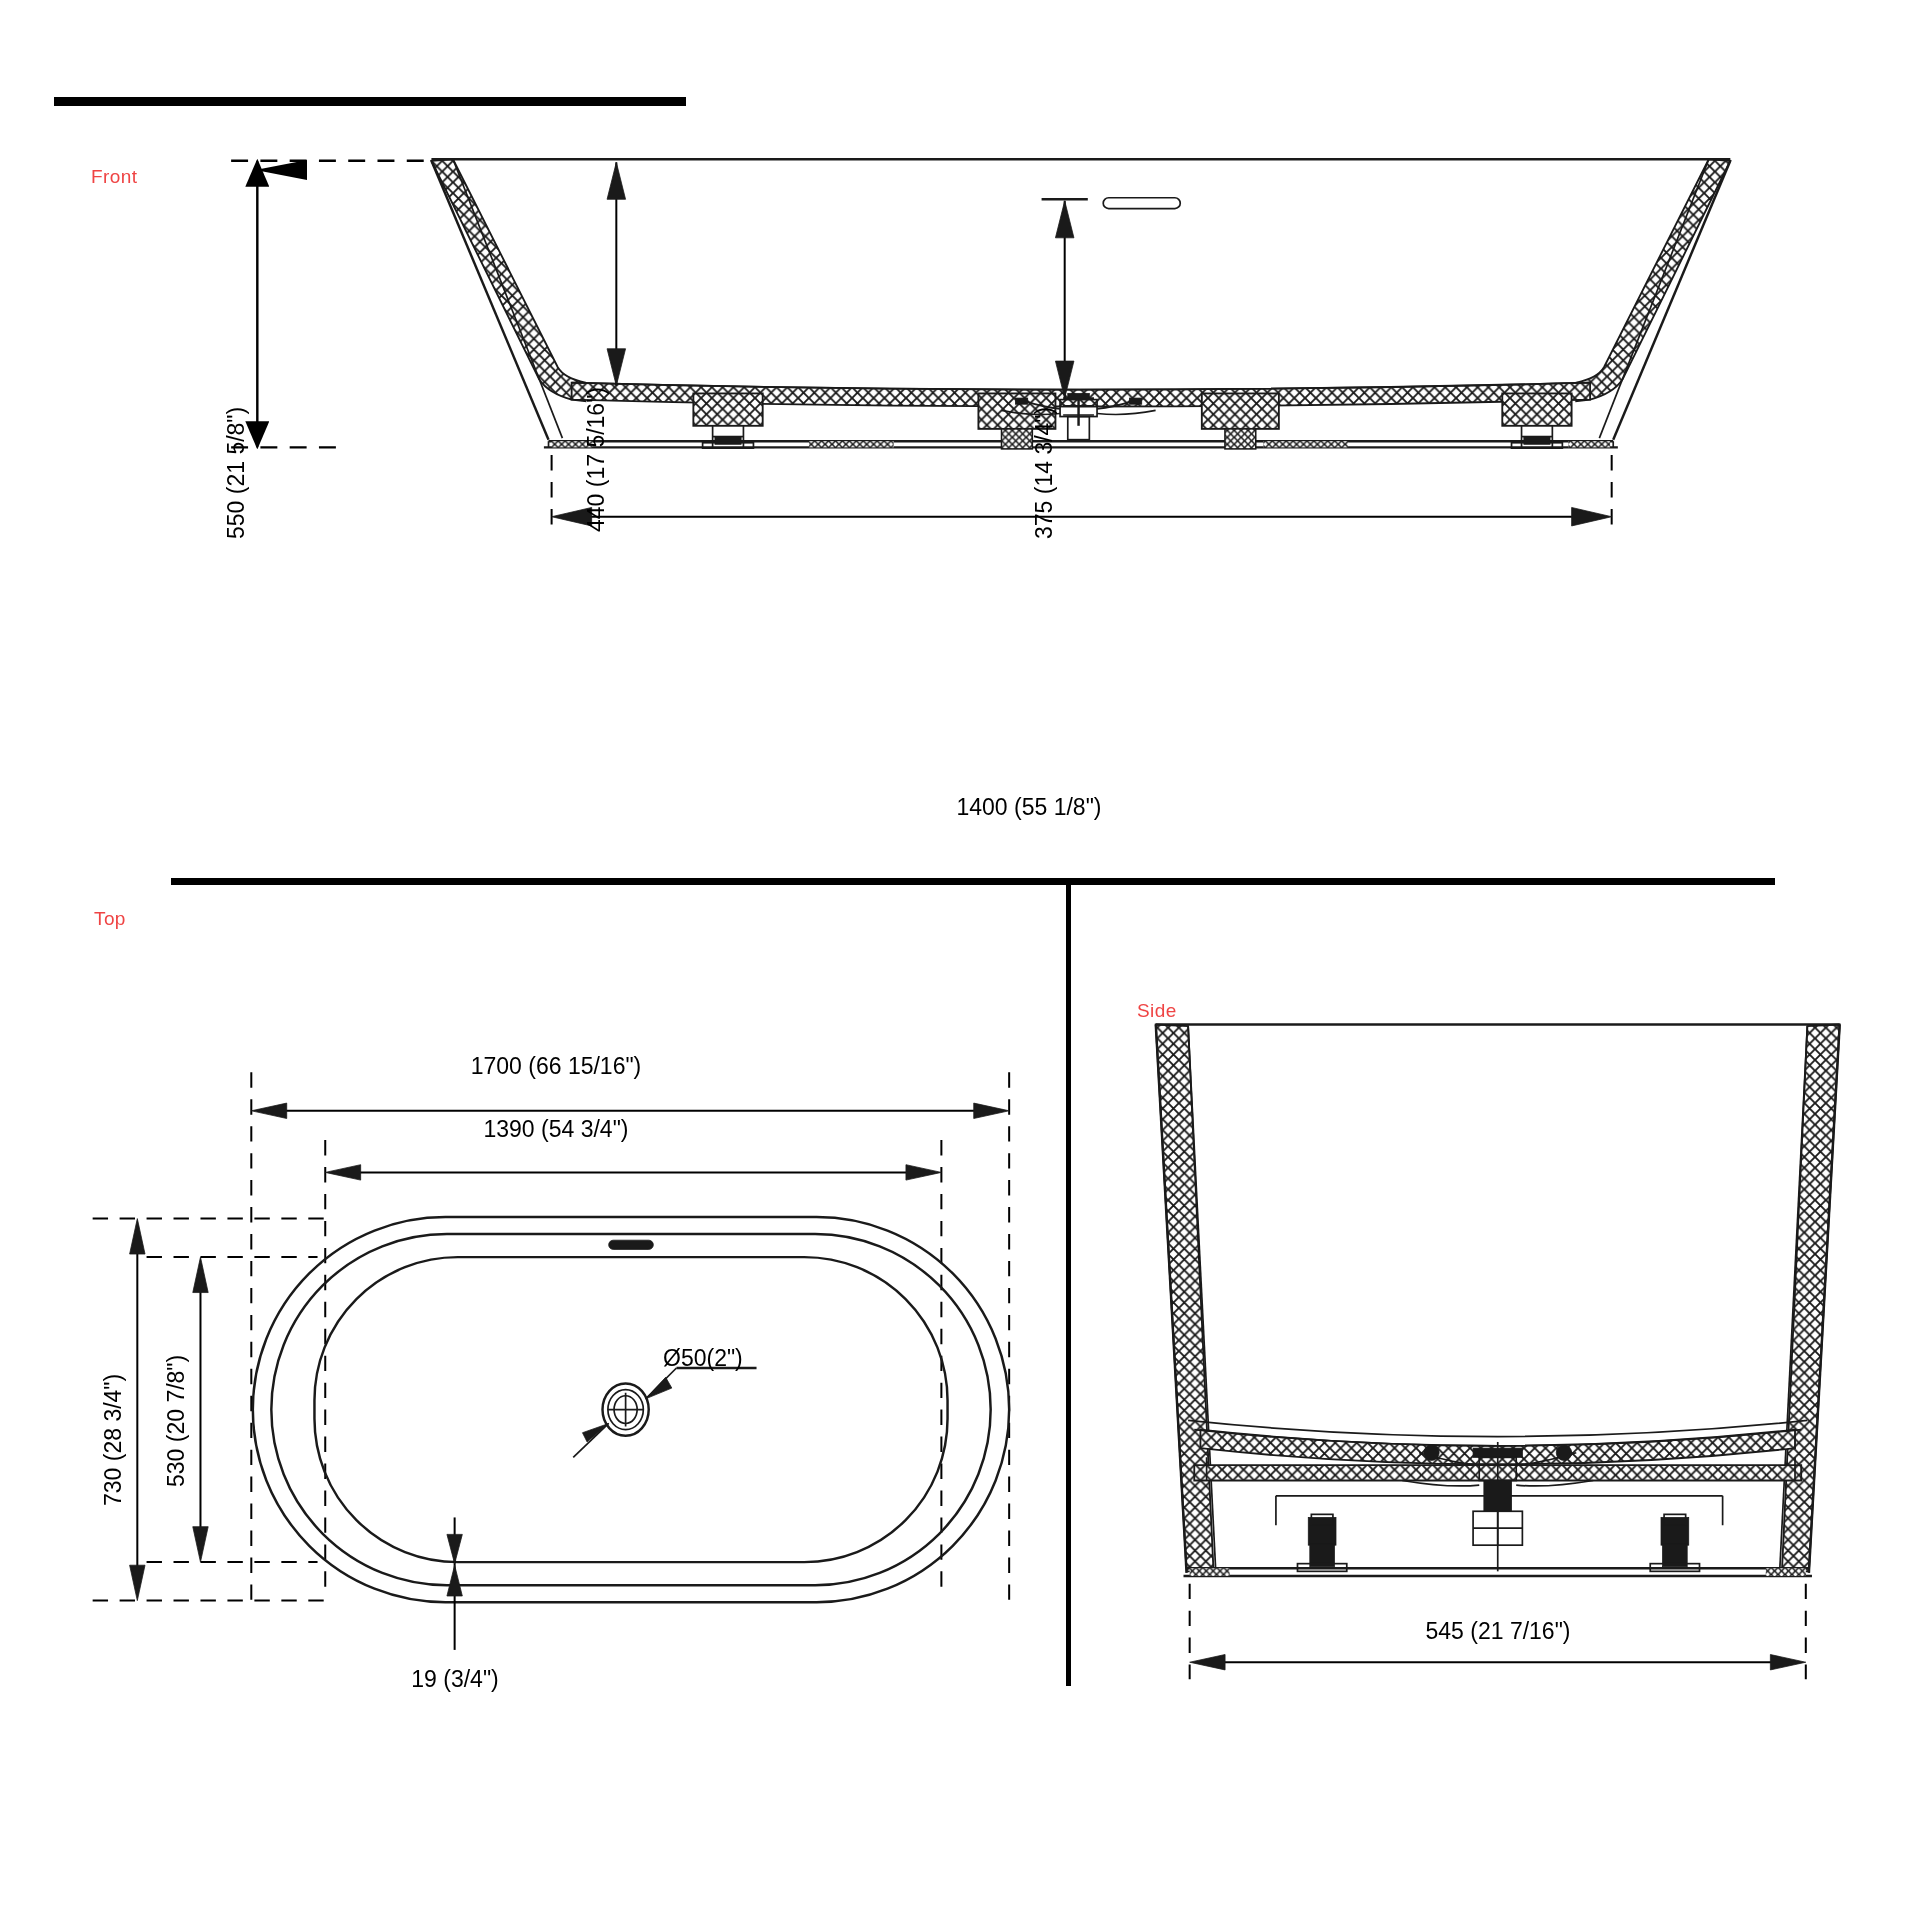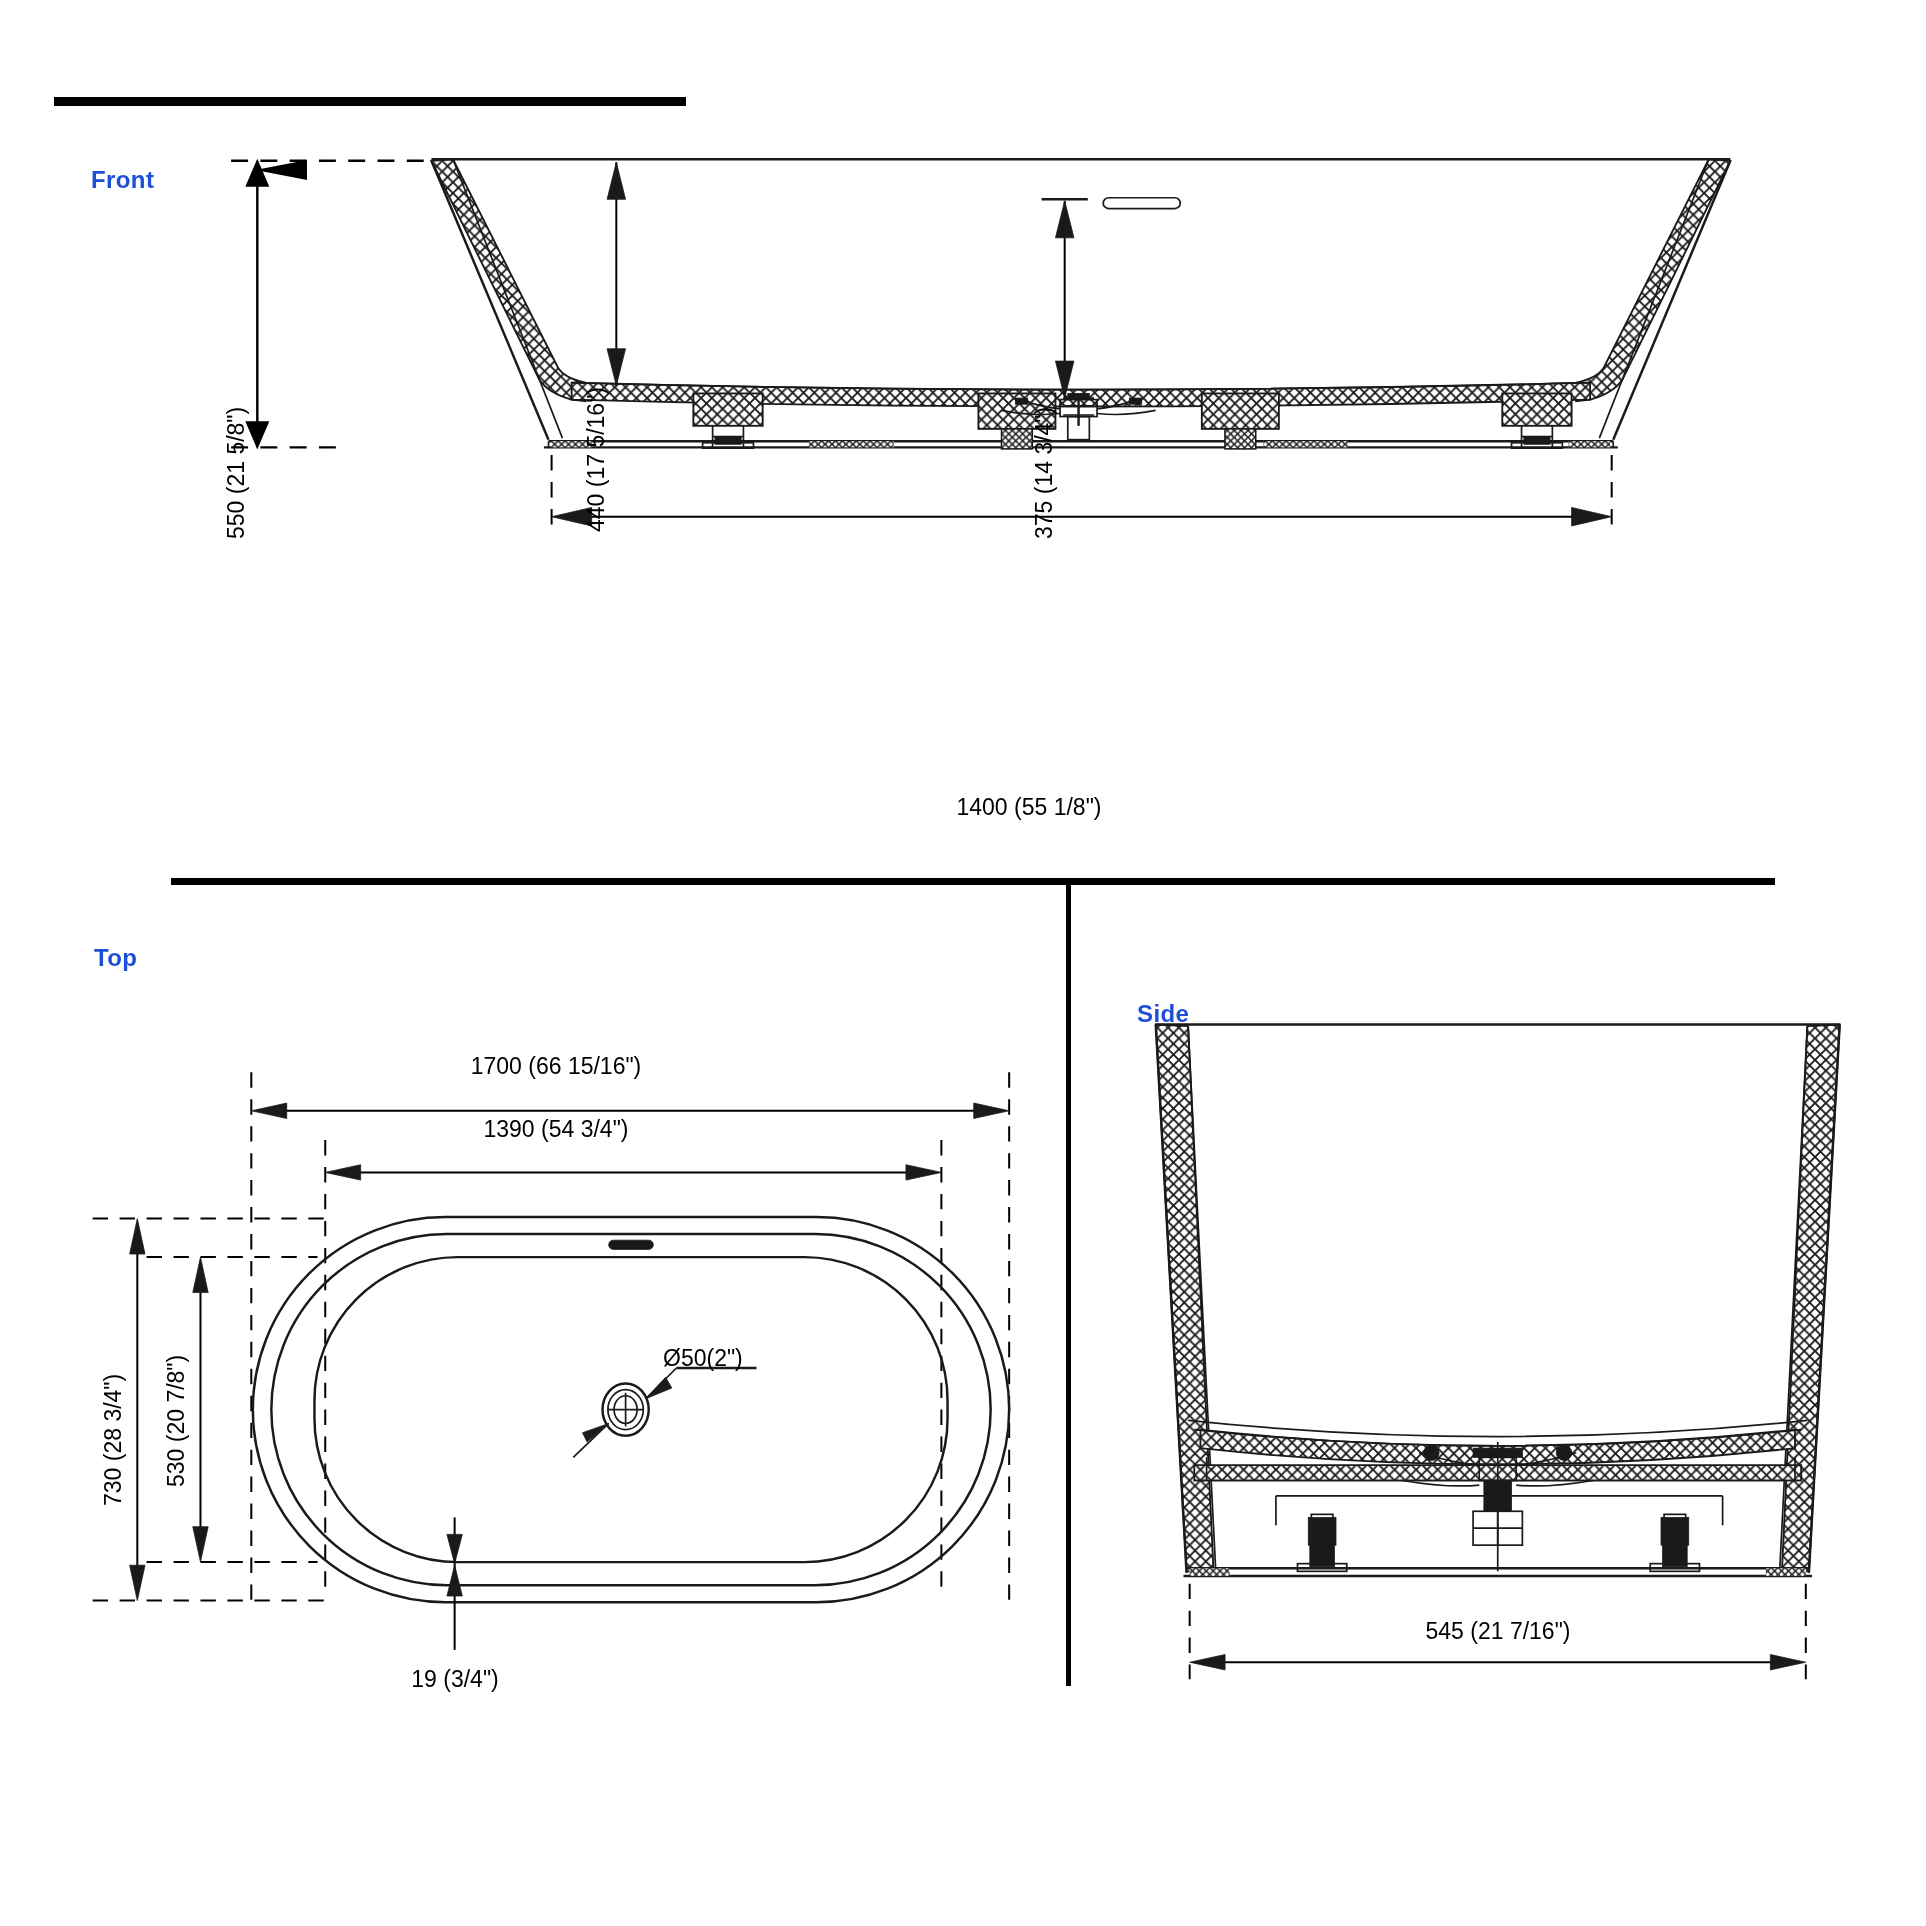--- a/index.html
+++ b/index.html
@@ -8,21 +8,21 @@
   .root{position:absolute;inset:0;}
 
   
   #title-block{position:absolute;left:54px;top:40px;}
   #page-title{font-family:"Liberation Sans Narrow","Liberation Sans",sans-serif;
     font-weight:bold;font-size:48px;letter-spacing:-0.8px;line-height:1;
     transform:scaleX(0.92);transform-origin:left center;white-space:nowrap;}
   #title-rule{position:absolute;left:54px;top:97px;width:632px;height:8.5px;background:#000;}
 
   
-  .view-label{position:absolute;color:#1d4ed8;font-size:24px;letter-spacing:0.4px;font-weight:bold;}
+  .view-label{position:absolute;color:#ef4444;font-size:19px;letter-spacing:0.4px;}
 
   
   .divider-h{position:absolute;background:#000;}
   .divider-v{position:absolute;background:#000;}
 
   
   .svgwrap{position:absolute;pointer-events:none;}
   .dimtext{position:absolute;font-size:23px;font-weight:400;white-space:nowrap;
            font-family:"Liberation Sans","DejaVu Sans",sans-serif;letter-spacing:0px;}
   .dimtext.vert{transform-origin:left top;transform:rotate(-90deg);}
@@ -173,21 +173,21 @@
   </svg>
 
   <div class="dimtext vert" style="left:223px;top:539px;">550 (21 5/8")</div>
   <div class="dimtext vert" style="left:583px;top:532px;">440 (17 5/16")</div>
   <div class="dimtext vert" style="left:1031px;top:539px;">375 (14 3/4")</div>
   <div class="dimtext" style="left:1029px;top:794px;transform:translateX(-50%);">1400 (55 1/8")</div>
 
   <div class="divider-h" style="left:171px;top:878px;width:1604px;height:7px;"></div>
   <div class="divider-v" style="left:1066px;top:885px;width:5.4px;height:801px;"></div>
 
-  <div class="view-label" style="left:94px;top:944px;">Top</div>
+  <div class="view-label" style="left:94px;top:908px;">Top</div>
 
   <svg class="svgwrap" style="left:0px;top:909px;" width="1071" height="878" viewBox="0 0 1390 1140">
 
     <g>
       <path class="dashthin" d="M326,212 L326,900"></path>
       <path class="dashthin" d="M1310,212 L1310,900"></path>
       <path class="dimline" d="M334,262 L1302,262"></path>
       <path class="solidk" d="M326,262 L372,252 L372,272 z"></path>
       <path class="solidk" d="M1310,262 L1264,252 L1264,272 z"></path>
     </g>

